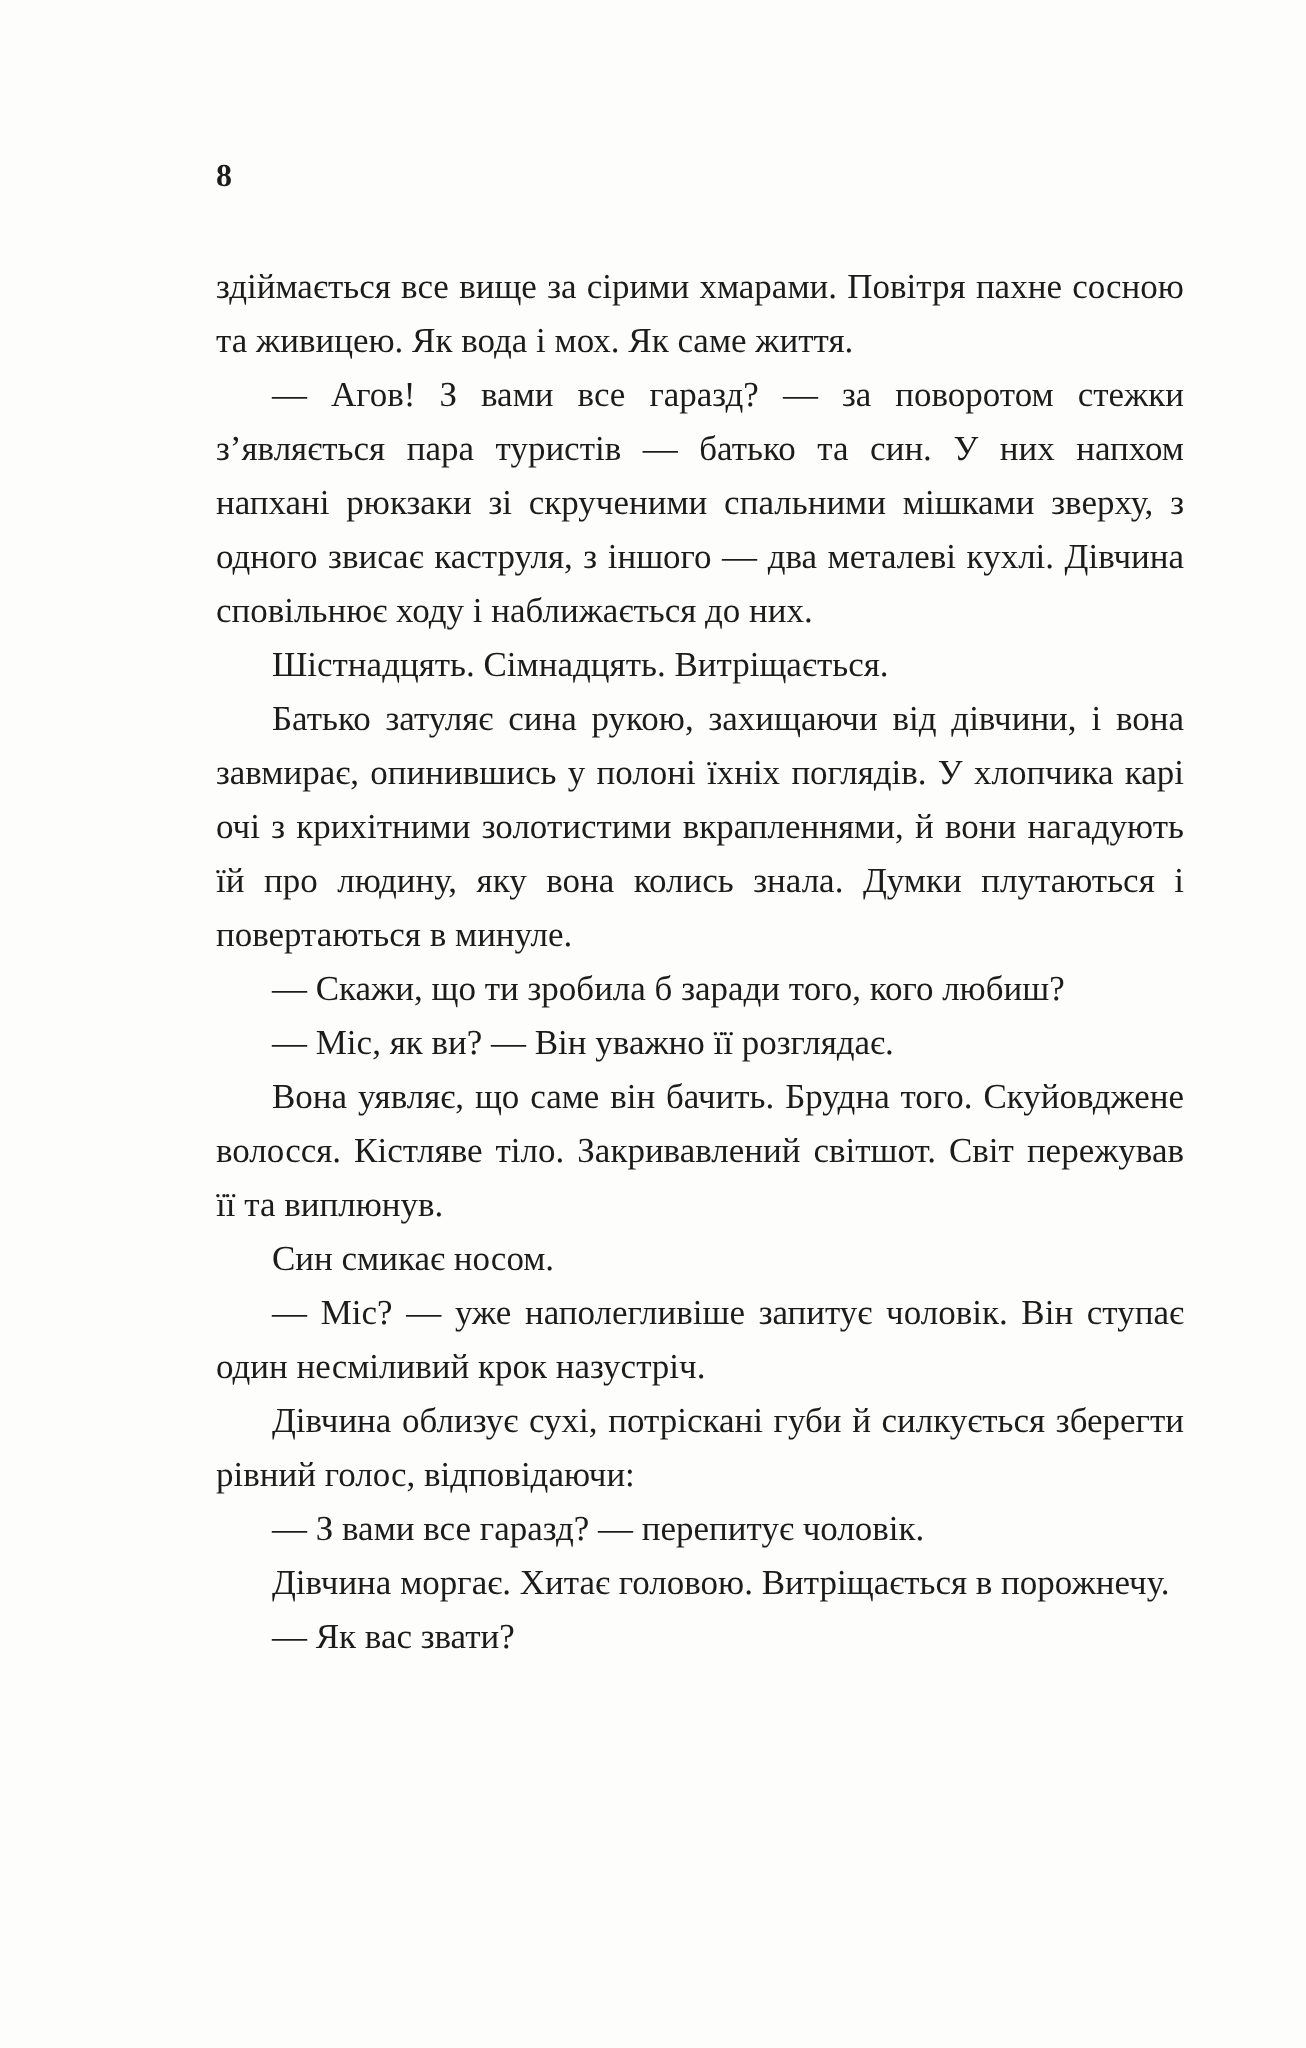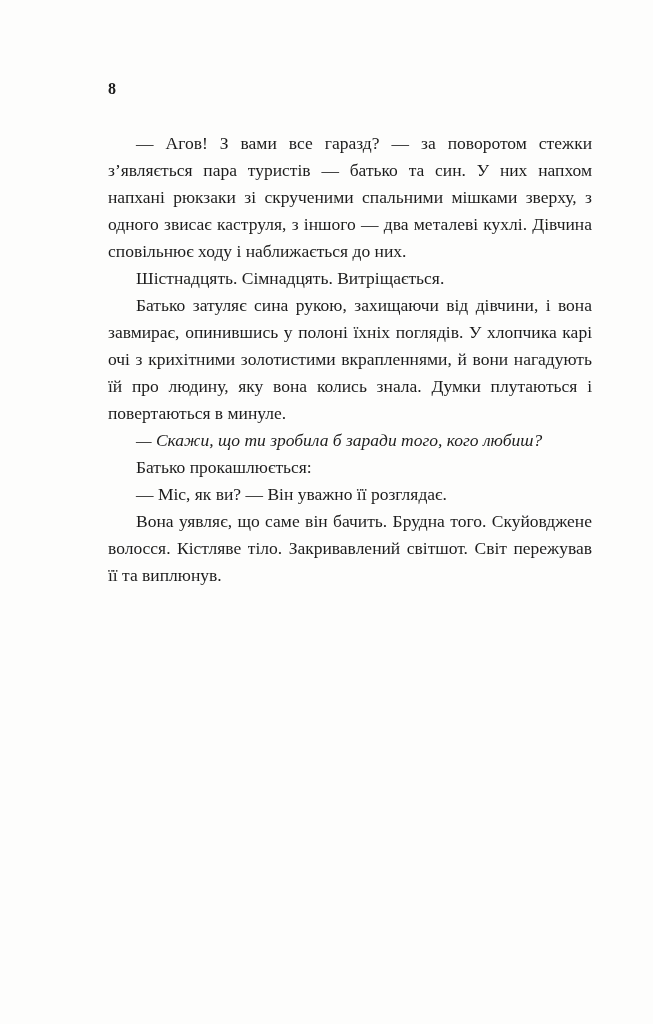--- a/index.html
+++ b/index.html
@@ -40,30 +40,35 @@
   }
   p.para {
     margin: 0;
     padding: 0;
     text-indent: 28px;
   }
   p.para.noindent {
     text-indent: 0;
   }
   p.para.italic {
-    font-style: italic;
   }
 </style>
 </head>
 <body>
 
 <div class="page">
   <div class="page-number">8</div>
   <div class="text-block">
+      <p class="para noindent">здіймається все вище за сірими хмарами. Повітря пахне сосною та живицею. Як вода і мох. Як саме життя.</p>
       <p class="para">— Агов! З вами все гаразд? — за поворотом стежки з’являється пара туристів — батько та син. У них напхом напхані рюкзаки зі скрученими спальними мішками зверху, з одного звисає каструля, з іншого — два металеві кухлі. Дівчина сповільнює ходу і наближається до них.</p>
       <p class="para">Шістнадцять. Сімнадцять. Витріщається.</p>
       <p class="para">Батько затуляє сина рукою, захищаючи від дівчини, і вона завмирає, опинившись у полоні їхніх поглядів. У хлопчика карі очі з крихітними золотистими вкрапленнями, й вони нагадують їй про людину, яку вона колись знала. Думки плутаються і повертаються в минуле.</p>
       <p class="para italic">— Скажи, що ти зробила б заради того, кого любиш?</p>
-      <p class="para">Батько прокашлюється:</p>
       <p class="para">— Міс, як ви? — Він уважно її розглядає.</p>
       <p class="para">Вона уявляє, що саме він бачить. Брудна того. Скуйовджене волосся. Кістляве тіло. Закривавлений світшот. Світ пережував її та виплюнув.</p>
+      <p class="para">Син смикає носом.</p>
+      <p class="para">— Міс? — уже наполегливіше запитує чоловік. Він ступає один несміливий крок назустріч.</p>
+      <p class="para">Дівчина облизує сухі, потріскані губи й силкується зберегти рівний голос, відповідаючи:</p>
+      <p class="para">— З вами все гаразд? — перепитує чоловік.</p>
+      <p class="para">Дівчина моргає. Хитає головою. Витріщається в порожнечу.</p>
+      <p class="para">— Як вас звати?</p>
     </div>
 </div>
 
 </body></html>

